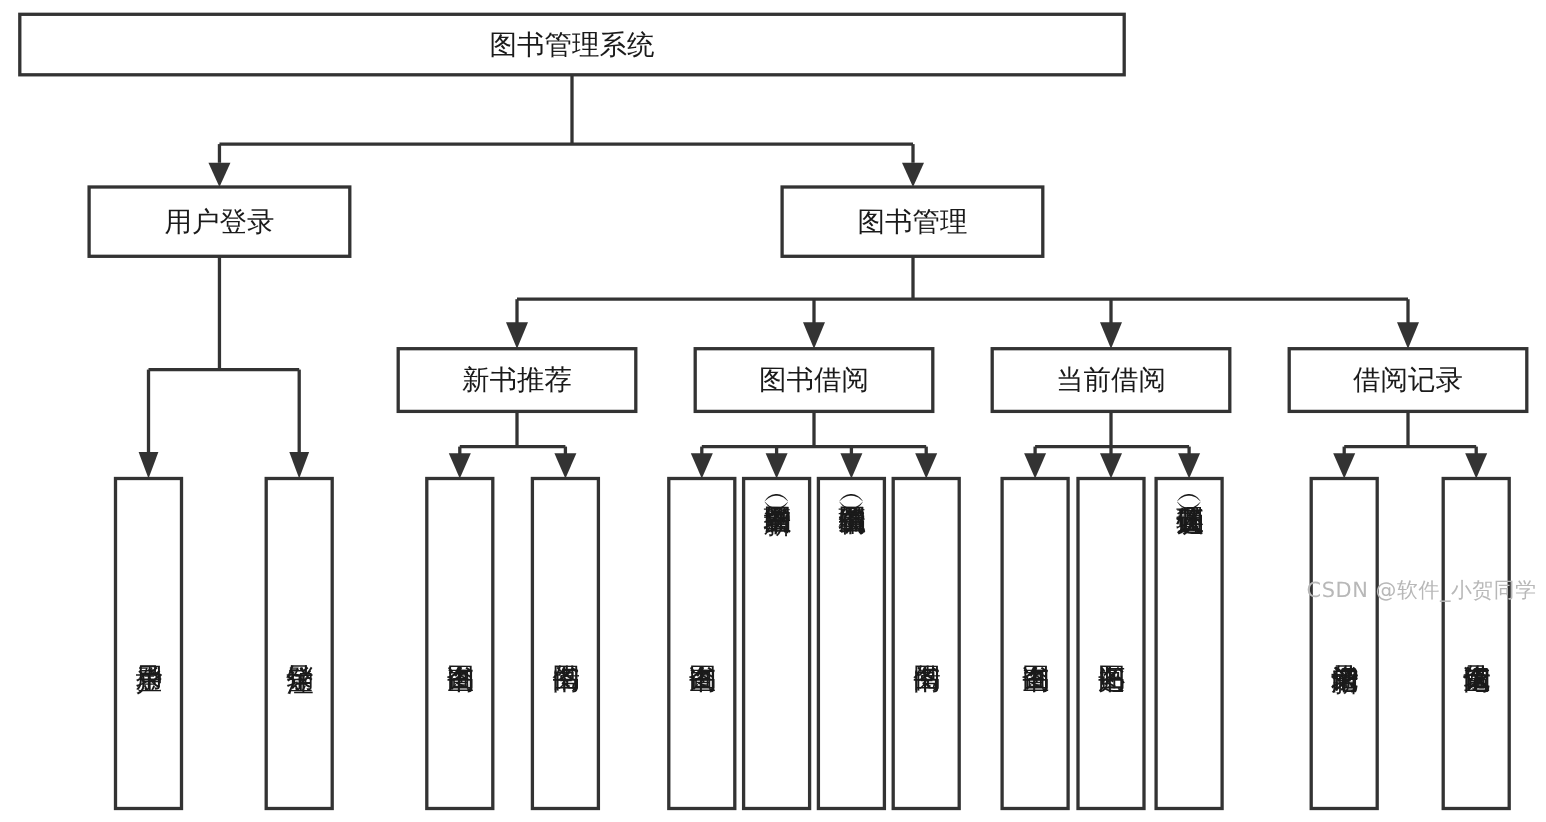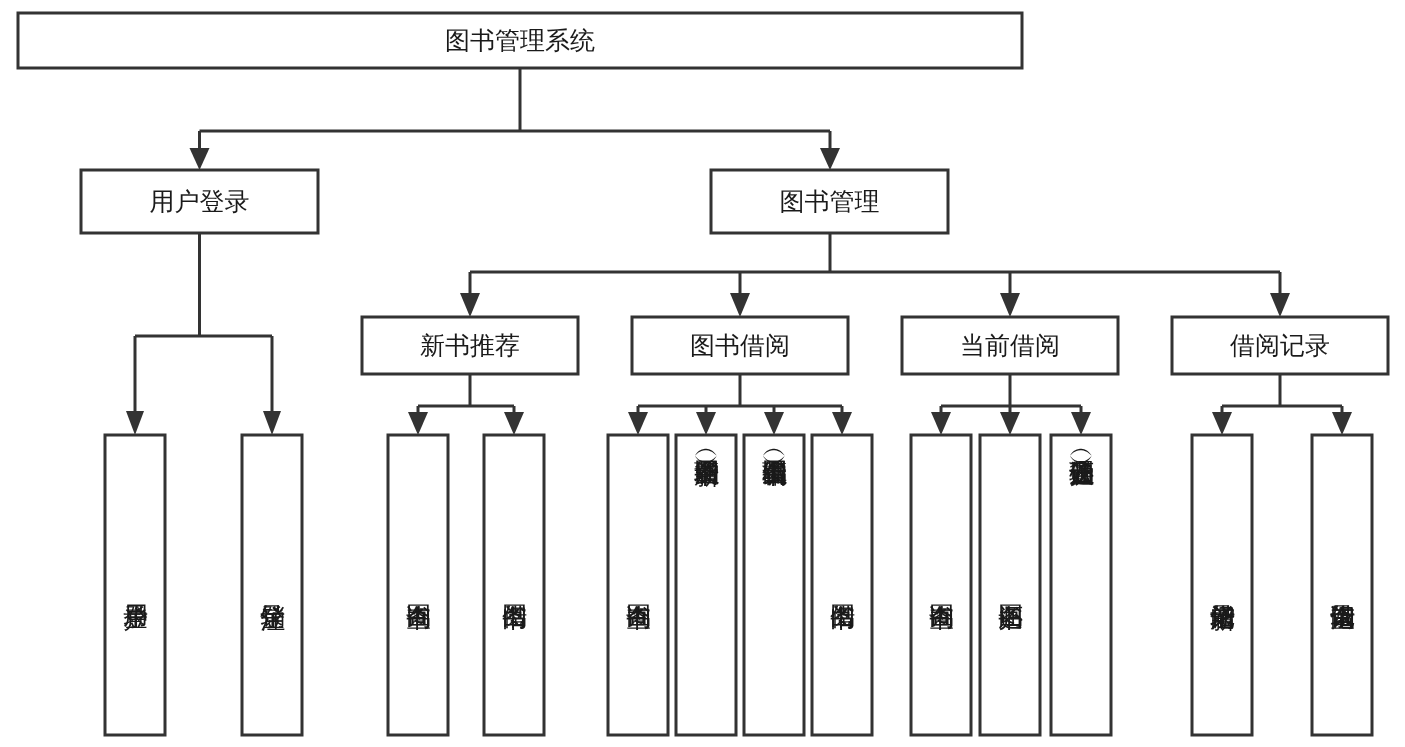--- a/index.html
+++ b/index.html
@@ -229,13 +229,14 @@
   <div class="leaf-label-wrap top" style="left:1051px; top:441px; width:60px; height:294px;">
     <span class="leaf-label-v">确认归还（管理员）</span>
   </div>
   <div class="leaf-label-wrap center" style="left:1192px; top:435px; width:60px; height:300px;">
     <span class="leaf-label-v">新增借阅记录</span>
   </div>
   <div class="leaf-label-wrap center" style="left:1312px; top:435px; width:60px; height:300px;">
     <span class="leaf-label-v">查询借阅记录</span>
   </div>
 
+  <div class="watermark">CSDN @软件_小贺同学</div>
 </div>
 
 </body></html>

